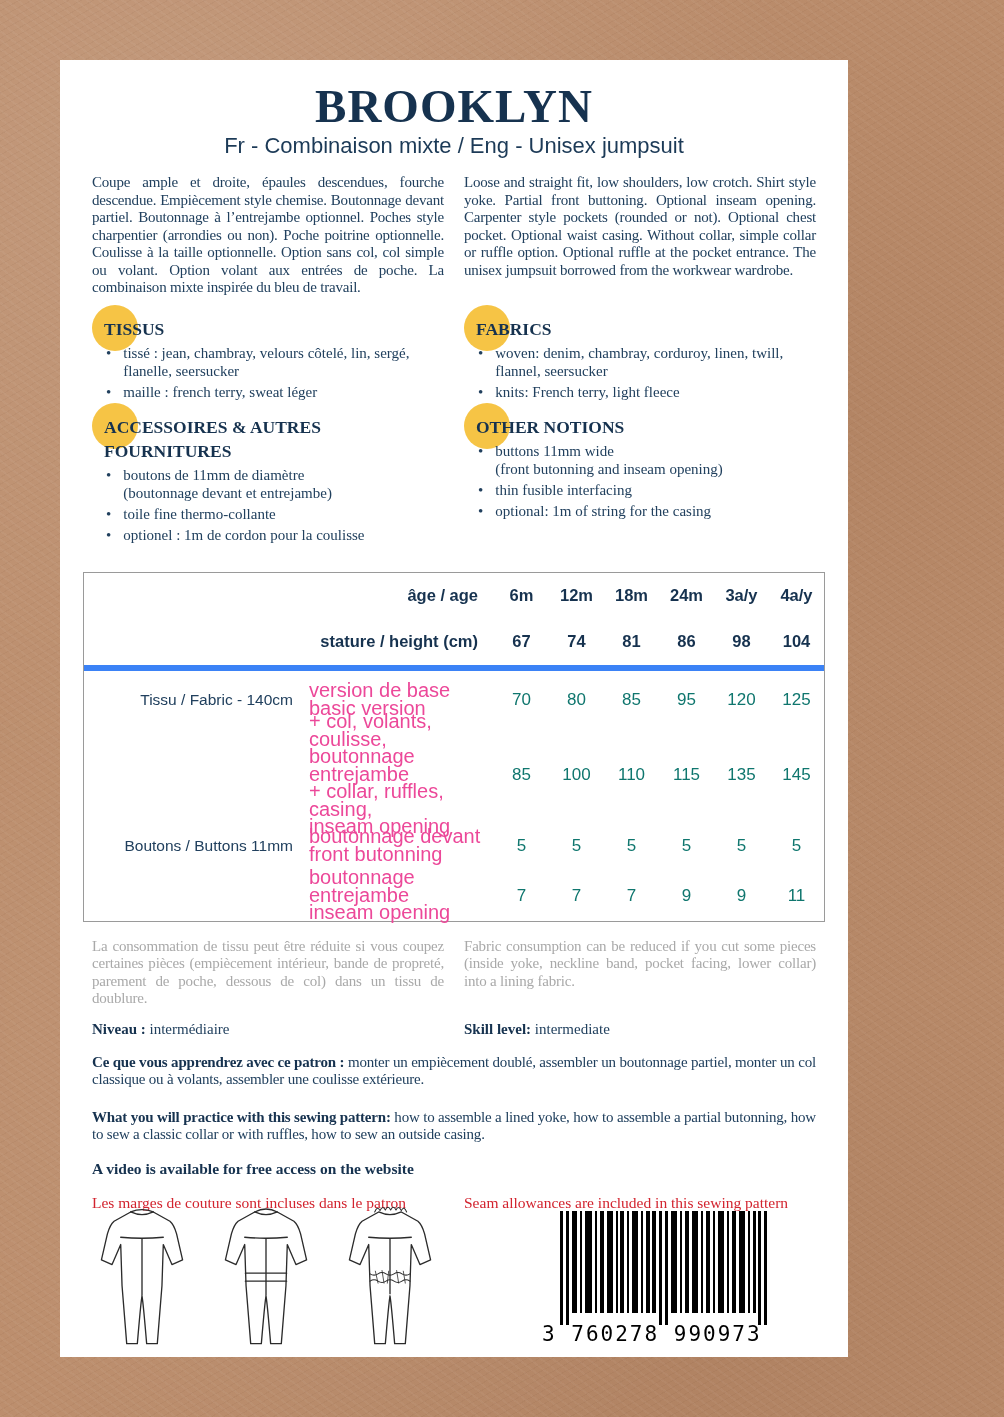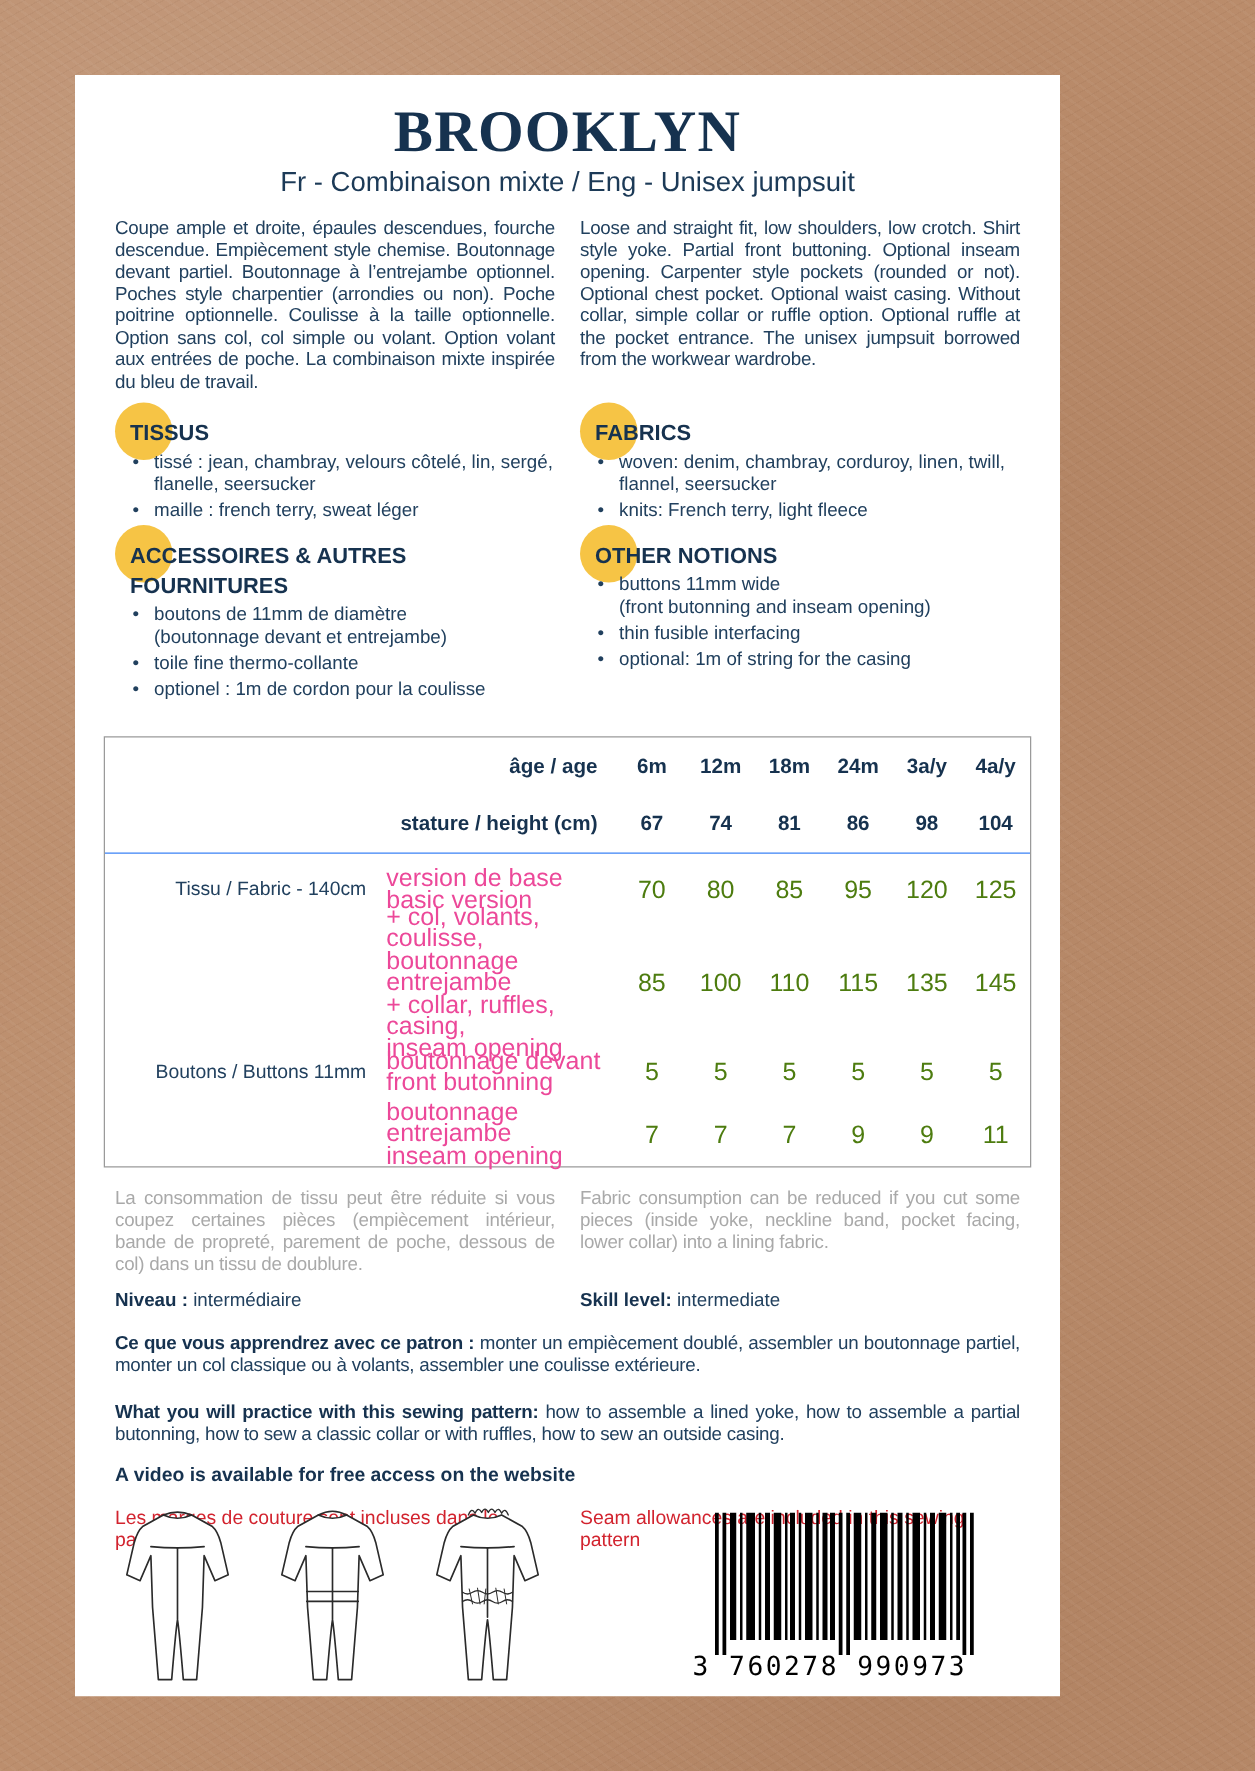--- a/index.html
+++ b/index.html
@@ -21,21 +21,21 @@
     background:#ffffff; padding:12px 32px; overflow:hidden;
   }
   .title {
     font-family:"Liberation Serif", serif; font-weight:bold;
     font-size:47px; line-height:52px; letter-spacing:1px;
     color:#16324f; text-align:center; margin-top:8px;
   }
   .subtitle {
     font-size:22px; line-height:28px; color:#1c3a57; text-align:center;
   }
-  .twocol { display:flex; gap:20px; }
+  .twocol { display:flex; gap:20px;font-family:Liberation Serif, serif; }
   .col { flex:1 1 0; min-width:0; }
   .intro { margin-top:14px; }
   .intro p {
     margin:0; font-size:15px; line-height:17.5px; letter-spacing:-0.2px;
     color:#21405e; text-align:justify;
   }
   .sections { margin-top:20px; }
   .sec { position:relative; margin-bottom:14px; }
   .sec-head {
     position:relative; margin:0 0 3px 12px; font-size:17.5px; font-weight:bold;
@@ -46,47 +46,47 @@
     border-radius:50%; background:#f6c445; z-index:0;
   }
   .sec-head .ht { position:relative; z-index:1; }
   .sec ul { list-style:none; margin:0; padding:0 0 0 14px; position:relative; z-index:1; }
   .sec li { display:flex; gap:12px; font-size:15px; line-height:18px; color:#21405e; margin-bottom:3px; }
   .sec li .b { color:#21405e; flex:0 0 auto; }
   .sec li .t { white-space:pre-line; }
   
   .size-table { margin:14px -9px 0; border:1.5px solid #9a9a9a; background:#fff; }
   .tgrid { display:grid; grid-template-columns:225px 185px repeat(6,1fr); }
-  .t-head { border-bottom:1px solid #3b82f6; }
+  .t-head { border-bottom:6px solid #3b82f6; }
   .t-head > div { display:flex; align-items:center; height:46px; }
   .hlabel { grid-column:1 / span 2; justify-content:flex-end; padding-right:16px;
     font-weight:bold; font-size:16.5px; color:#16324f; }
   .hnum { justify-content:center; font-weight:bold; font-size:16.5px; color:#16324f; }
   .t-body > div { display:flex; align-items:center; }
   .r1 > div { height:58px; }
   .r2 > div { height:92px; }
   .r3 > div { height:50px; }
   .r4 > div { height:50px; }
   .glabel { justify-content:flex-end; padding-right:16px; font-size:15.5px; color:#21405e; text-align:right; }
   .gdesc { font-size:20px; line-height:17.5px; color:#ec4899; white-space:pre-line; }
-  .gnum { justify-content:center; font-size:20px; color:#4d7c0f; }
+  .gnum { justify-content:center; font-size:17px; color:#0f766e; }
   
   .notes { margin-top:16px; }
   .notes p { margin:0; font-size:15px; line-height:17.5px; letter-spacing:-0.2px;
     color:#a9a9a9; text-align:justify; }
   .level { margin-top:12px; font-size:15px; line-height:18px; color:#21405e; }
   .level b { color:#16324f; }
   .learn { margin-top:16px;flex-direction:column; }
   .learn p { margin:0; font-size:15px; line-height:17.5px; letter-spacing:-0.2px;
     color:#21405e; text-align:justify; }
   .learn b { color:#16324f; }
   .video { margin-top:16px; font-size:15.5px; font-weight:bold; color:#16324f; line-height:18px; }
   .seam { margin-top:16px; font-size:15.5px; color:#d2232e; line-height:18px; }
   
-  .footer { position:absolute; left:32px; right:20px; bottom:8px; display:flex; align-items:flex-end; }
+  .footer { position:absolute; left:32px; right:32px; bottom:8px; display:flex; align-items:flex-end; }
   .drawings { display:flex; gap:24px; align-items:flex-end; }
   .drawings svg { display:block; }
   .barcode-wrap { margin-left:auto; margin-right:40px; }
   .bc-digits { font-family:"DejaVu Sans Mono", monospace; }
 </style>
 </head>
 <body>
 
 <div class="card">
 

